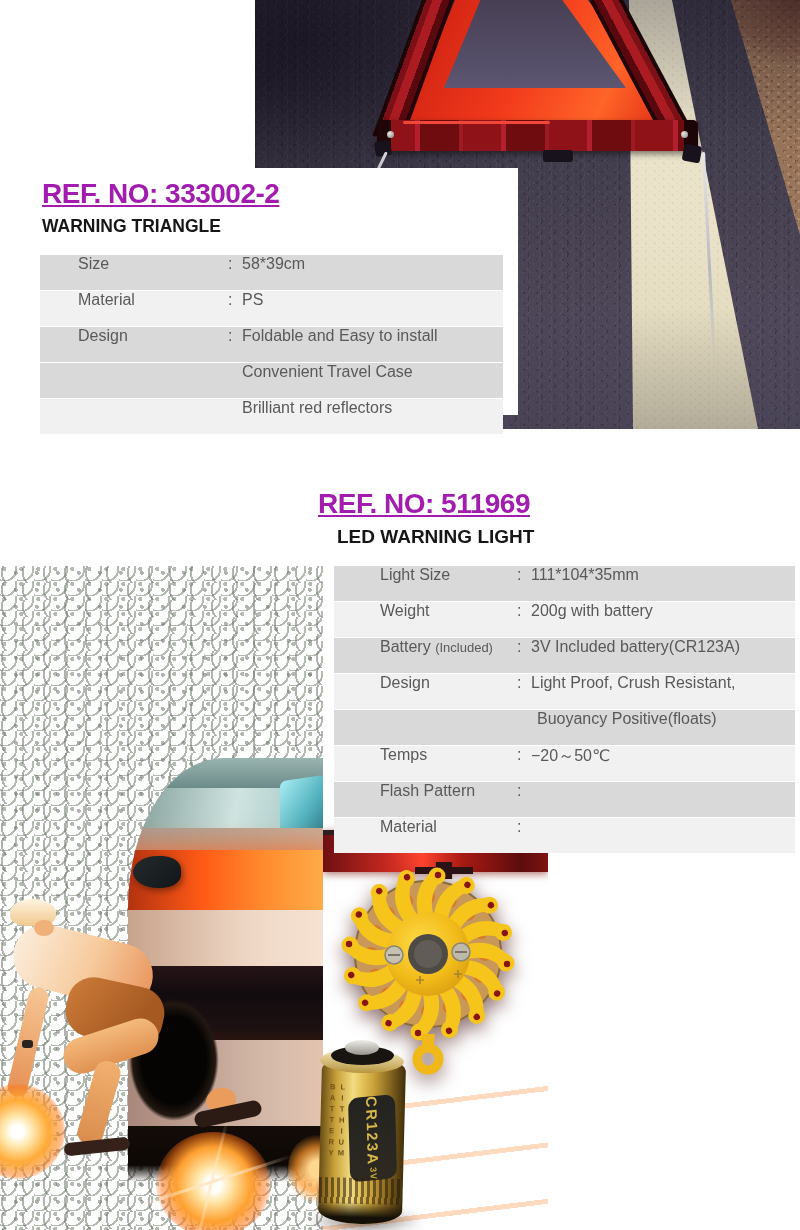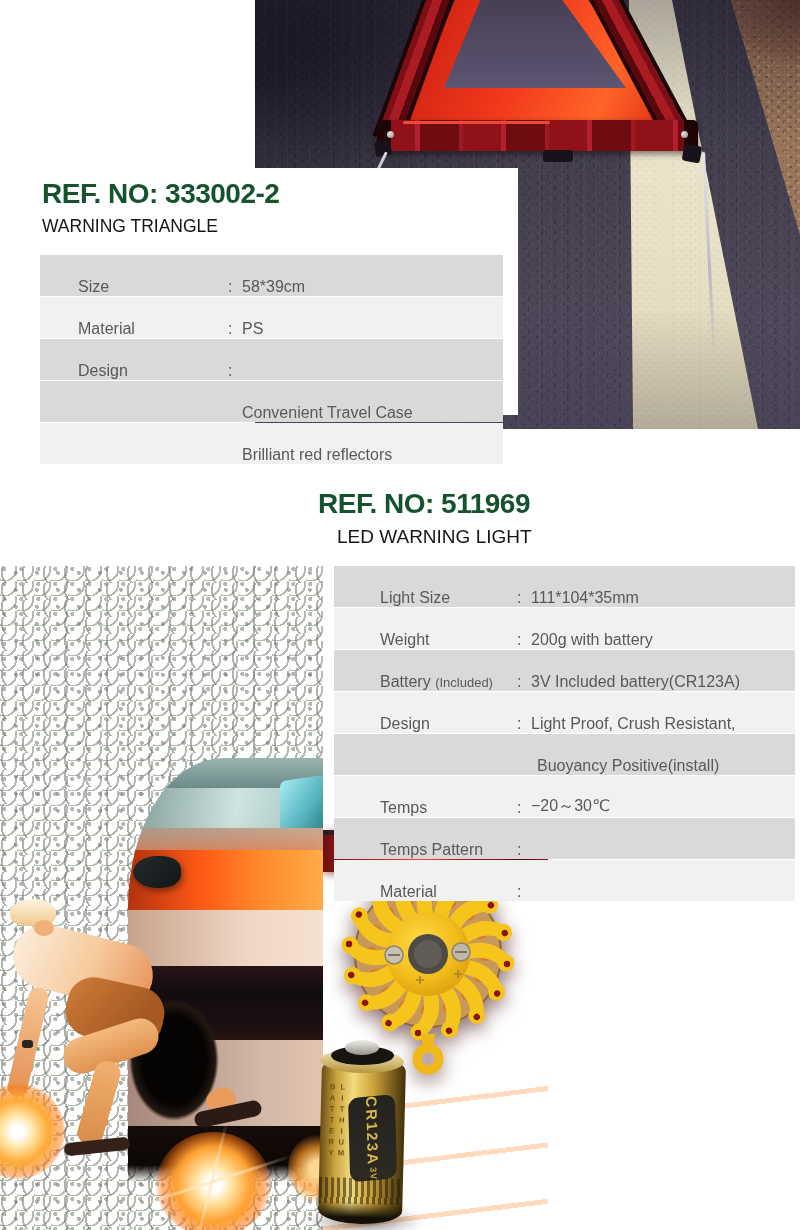--- a/index.html
+++ b/index.html
@@ -1,31 +1,31 @@
 <!DOCTYPE html>
 <html><head>
 <meta charset="utf-8">
 <style>
   html,body{margin:0;padding:0;background:#ffffff;}
   .page{
     position:relative;width:800px;height:1230px;background:#ffffff;overflow:hidden;
     font-family:"Liberation Sans","DejaVu Sans",sans-serif;
   }
   
-  .ref-title{position:absolute;font-weight:bold;font-size:28px;letter-spacing:-0.5px;color:#14532d;z-index:4;}
-  .product-title{position:absolute;font-weight:normal;color:#161616;z-index:4;}
+  .ref-title{position:absolute;font-weight:bold;font-size:28px;letter-spacing:-0.5px;color:#a21caf;z-index:4;text-decoration:underline;}
+  .product-title{position:absolute;font-weight:bold;color:#161616;z-index:4;}
   #ref1{left:42px;top:178px;}
   #name1{left:42px;top:216px;font-size:17.5px;}
   #ref2{left:318px;top:488px;}
   #name2{left:337px;top:526px;font-size:19px;}
   
   .spec-table{position:absolute;z-index:4;}
   #table1{left:40px;top:255px;width:463px;}
   #table2{left:334px;top:566px;width:461px;}
-  .srow{display:flex;height:41px;margin-bottom:1px;align-items:flex-end;color:#595959;font-size:16px;}
+  .srow{display:flex;height:35px;margin-bottom:1px;align-items:flex-start;color:#595959;font-size:16px;}
   .srow.dark{background:#d9d9d9;}
   .srow.light{background:#f1f1f1;}
   #table1 .cell-label{flex:0 0 188px;padding-left:38px;box-sizing:border-box;}
   #table2 .cell-label{flex:0 0 183px;padding-left:46px;box-sizing:border-box;white-space:nowrap;}
   .cell-colon{flex:0 0 14px;}
   .cell-value{flex:1;white-space:nowrap;}
   .cell-value.indent{padding-left:6px;}
   .note{font-size:13px;}
   
   .photo-road{
@@ -235,20 +235,21 @@
       <div class="cell-value">58*39cm</div>
     </div>
     <div class="srow light">
       <div class="cell-label">Material</div>
       <div class="cell-colon">:</div>
       <div class="cell-value">PS</div>
     </div>
     <div class="srow dark">
       <div class="cell-label">Design</div>
       <div class="cell-colon">:</div>
+      <div class="cell-value">Foldable and Easy to install</div>
     </div>
     <div class="srow dark">
       <div class="cell-label"></div>
       <div class="cell-colon"></div>
       <div class="cell-value">Convenient Travel Case</div>
     </div>
     <div class="srow light">
       <div class="cell-label"></div>
       <div class="cell-colon"></div>
       <div class="cell-value">Brilliant red reflectors</div>
@@ -275,29 +276,29 @@
       <div class="cell-value">3V Included battery(CR123A)</div>
     </div>
     <div class="srow light">
       <div class="cell-label"><span>Design</span><span class="note"></span></div>
       <div class="cell-colon">:</div>
       <div class="cell-value">Light Proof, Crush Resistant,</div>
     </div>
     <div class="srow dark">
       <div class="cell-label"><span></span><span class="note"></span></div>
       <div class="cell-colon"></div>
-      <div class="cell-value indent">Buoyancy Positive(install)</div>
+      <div class="cell-value indent">Buoyancy Positive(floats)</div>
     </div>
     <div class="srow light">
       <div class="cell-label"><span>Temps</span><span class="note"></span></div>
       <div class="cell-colon">:</div>
-      <div class="cell-value">−20～30℃</div>
-    </div>
-    <div class="srow dark">
-      <div class="cell-label"><span>Temps Pattern</span><span class="note"></span></div>
+      <div class="cell-value">−20～50℃</div>
+    </div>
+    <div class="srow dark">
+      <div class="cell-label"><span>Flash Pattern</span><span class="note"></span></div>
       <div class="cell-colon">:</div>
     </div>
     <div class="srow light">
       <div class="cell-label"><span>Material</span><span class="note"></span></div>
       <div class="cell-colon">:</div>
     </div>
   </div>
 
   <div class="photo-night">
     <div class="leaf-noise"></div>

